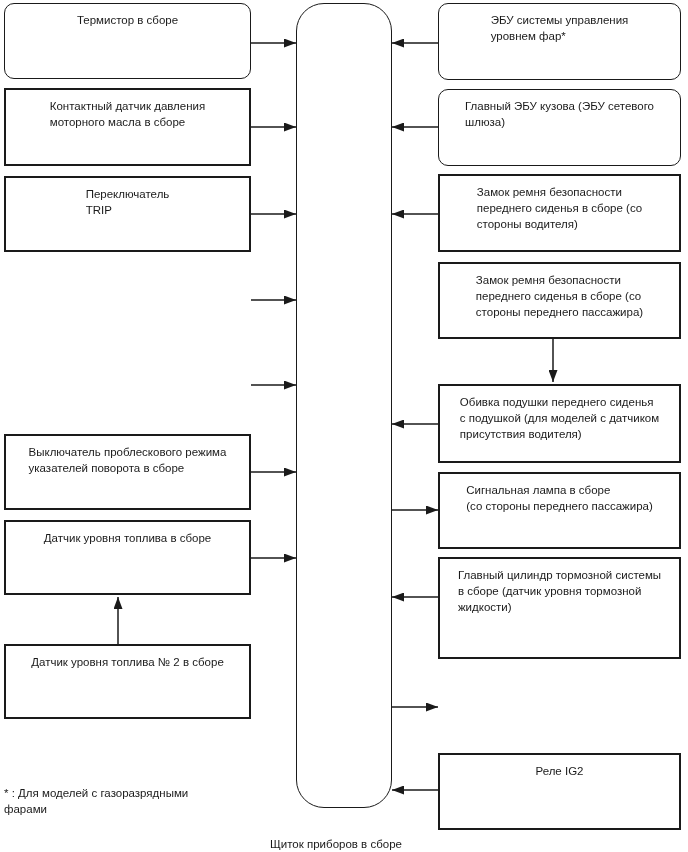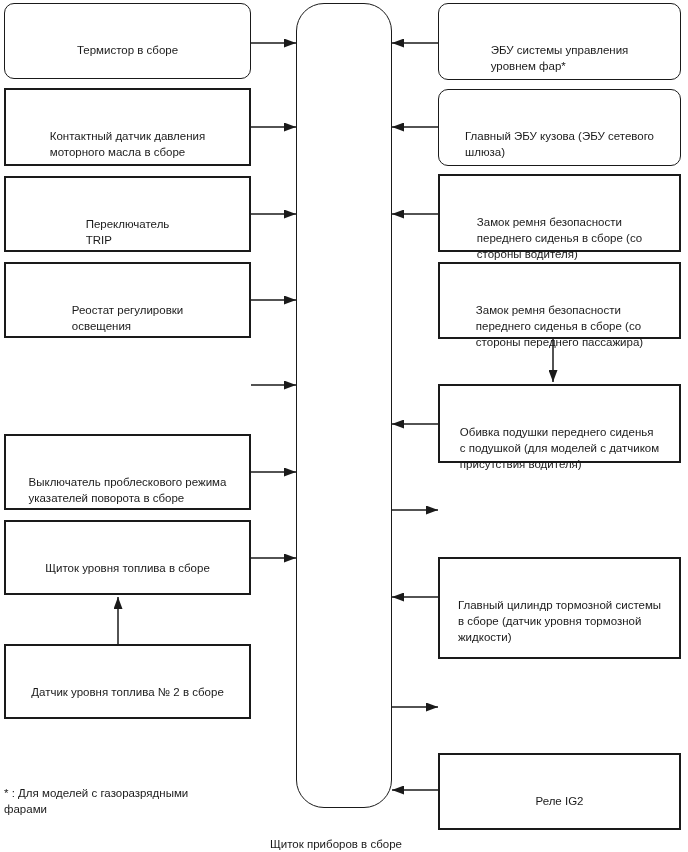--- a/index.html
+++ b/index.html
@@ -21,21 +21,21 @@
     display:flex;
     justify-content:center;
     align-items:flex-start;
     padding:8px 4px 4px 4px;
     font-size:11.5px;
     line-height:16px;
   }
   .box.rounded{border-width:1.5px;border-radius:10px;}
   .box.left{left:4px;width:247px;}
   .box.right{left:438px;width:243px;}
-  .box-text{white-space:pre-line;text-align:left;margin-top:30px;}
+  .box-text{white-space:pre-line;text-align:left;}
   .pill{
     position:absolute;
     box-sizing:border-box;
     left:296px;top:3px;width:96px;height:805px;
     border:1.5px solid #1a1a1a;
     border-radius:28px;
     background:#ffffff;
     z-index:2;
   }
   .pill-label{
@@ -98,30 +98,26 @@
     <span class="box-text">Термистор в сборе</span>
   </div>
   <div class="box left" style="top:176px;height:76px">
     <span class="box-text">Переключатель
 TRIP</span>
   </div>
   <div class="box left" style="top:88px;height:78px">
     <span class="box-text">Контактный датчик давления
 моторного масла в сборе</span>
   </div>
-  <div class="box left" style="top:262px;height:76px">
-    <span class="box-text">Реостат регулировки
-освещения</span>
-  </div>
   <div class="box left" style="top:434px;height:76px">
     <span class="box-text">Выключатель проблескового режима
 указателей поворота в сборе</span>
   </div>
   <div class="box left" style="top:520px;height:75px">
-    <span class="box-text">Щиток уровня топлива в сборе</span>
+    <span class="box-text">Датчик уровня топлива в сборе</span>
   </div>
   <div class="box left" style="top:644px;height:75px">
     <span class="box-text">Датчик уровня топлива № 2 в сборе</span>
   </div>
 
   <div class="box right rounded" style="top:89px;height:77px">
     <span class="box-text">Главный ЭБУ кузова (ЭБУ сетевого
 шлюза)</span>
   </div>
   <div class="box right rounded" style="top:3px;height:77px">
@@ -136,20 +132,24 @@
   <div class="box right" style="top:262px;height:77px">
     <span class="box-text">Замок ремня безопасности
 переднего сиденья в сборе (со
 стороны переднего пассажира)</span>
   </div>
   <div class="box right" style="top:384px;height:79px">
     <span class="box-text">Обивка подушки переднего сиденья
 с подушкой (для моделей с датчиком
 присутствия водителя)</span>
   </div>
+  <div class="box right" style="top:472px;height:77px">
+    <span class="box-text">Сигнальная лампа в сборе
+(со стороны переднего пассажира)</span>
+  </div>
   <div class="box right" style="top:557px;height:102px">
     <span class="box-text">Главный цилиндр тормозной системы
 в сборе (датчик уровня тормозной
 жидкости)</span>
   </div>
   <div class="box right" style="top:753px;height:77px">
     <span class="box-text">Реле IG2</span>
   </div>
 
   <div class="footnote">* : Для моделей с газоразрядными

